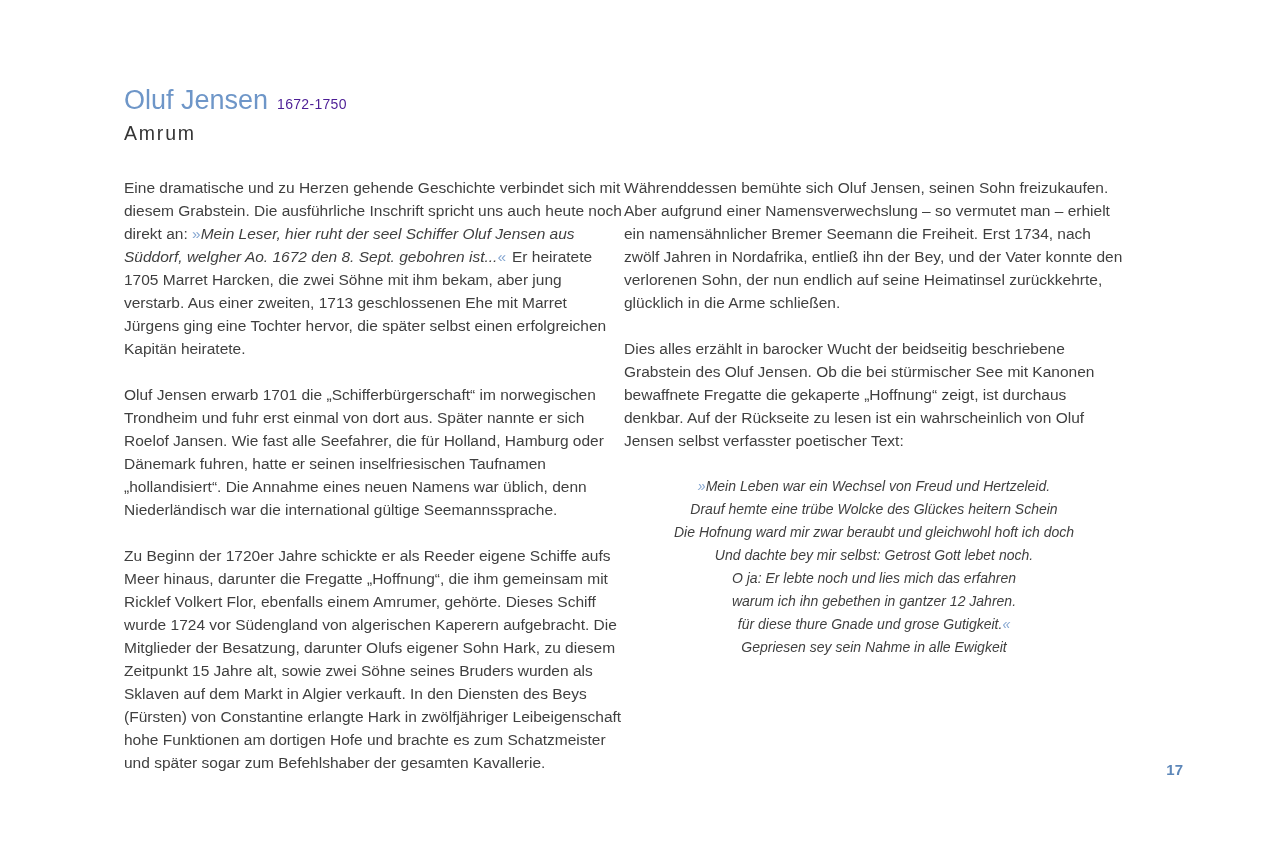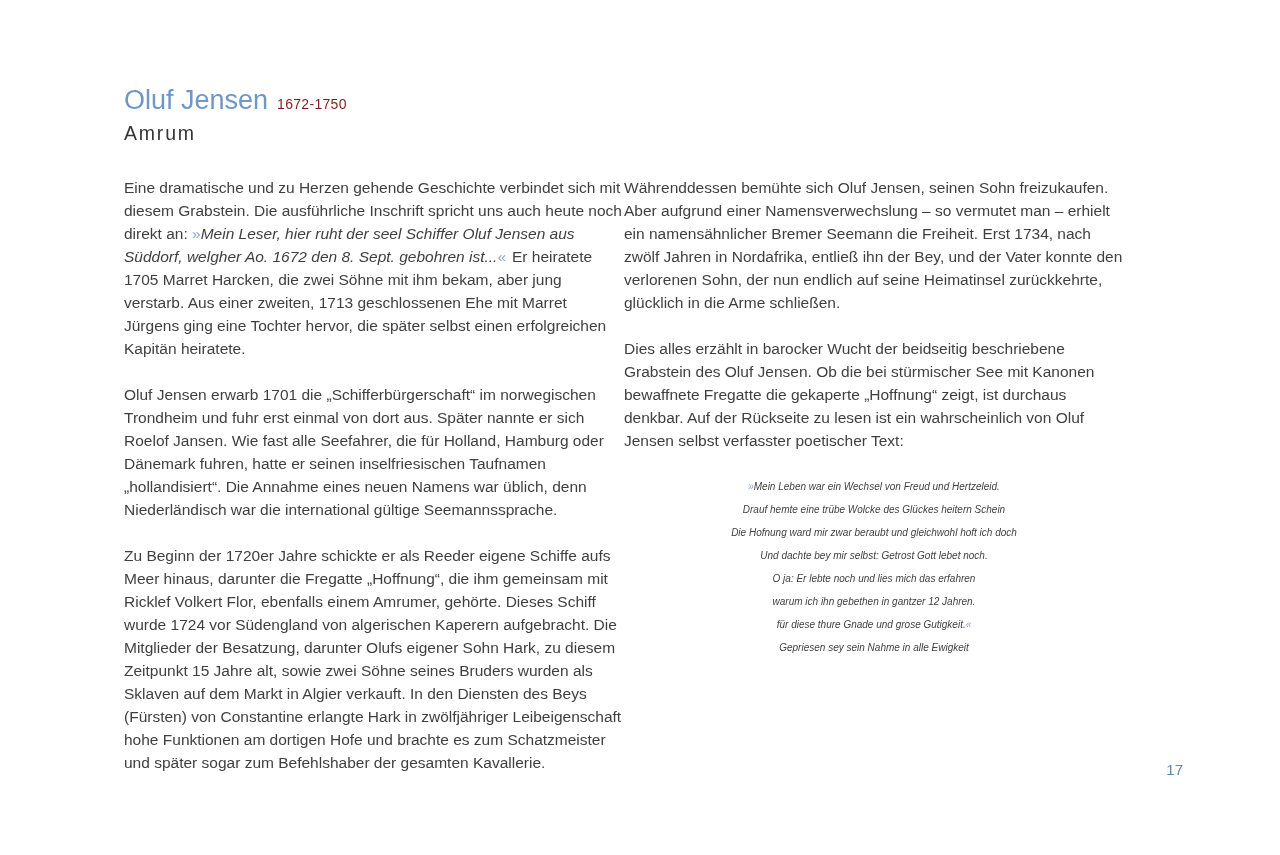--- a/index.html
+++ b/index.html
@@ -8,37 +8,37 @@
     position: relative;
     width: 1280px;
     height: 855px;
     background: #ffffff;
     font-family: "Liberation Sans", "DejaVu Sans", sans-serif;
     color: #3f3f3f;
     overflow: hidden;
   }
   .header { position: absolute; left: 124px; top: 83px; }
   .title-line { font-size: 27px; line-height: 34px; color: #6e96c8; font-weight: 400; }
-  .title-dates { font-size: 14px; color: #7f1d1d; margin-left: 9px; letter-spacing: 0.3px; }
+  .title-dates { font-size: 14px; color: #4c1d95; margin-left: 9px; letter-spacing: 0.3px; }
   .subtitle { font-size: 19.5px; letter-spacing: 1.8px; color: #353535; line-height: 24px; }
   .columns { position: absolute; left: 124px; top: 176px; display: flex; }
   .col { width: 500px; font-size: 15.5px; line-height: 23px; text-align: left; }
   .col p { margin: 0 0 23px 0; }
   .col p:last-child { margin-bottom: 0; }
   .q { color: #86a7d1; }
   .iq { font-style: italic; }
   .post-gap { margin-left: 6px; }
-  .poem { margin-top: 23px; text-align: center; font-size: 10px; font-style: italic; line-height: 23px; color: #3f3f3f; }
+  .poem { margin-top: 23px; text-align: center; font-size: 14px; font-style: italic; line-height: 23px; color: #3f3f3f; }
   .poem-line { min-height: 23px; }
   .pagenum {
     position: absolute;
     top: 761px;
     right: 97px;
     font-size: 15px;
-    font-weight: normal;
+    font-weight: bold;
     color: #5d87b9;
   }
 </style>
 </head>
 <body>
 
 <div class="page">
 
   <div class="header">
     <div class="title-line"><span>Oluf Jensen</span><span class="title-dates">1672-1750</span></div>

